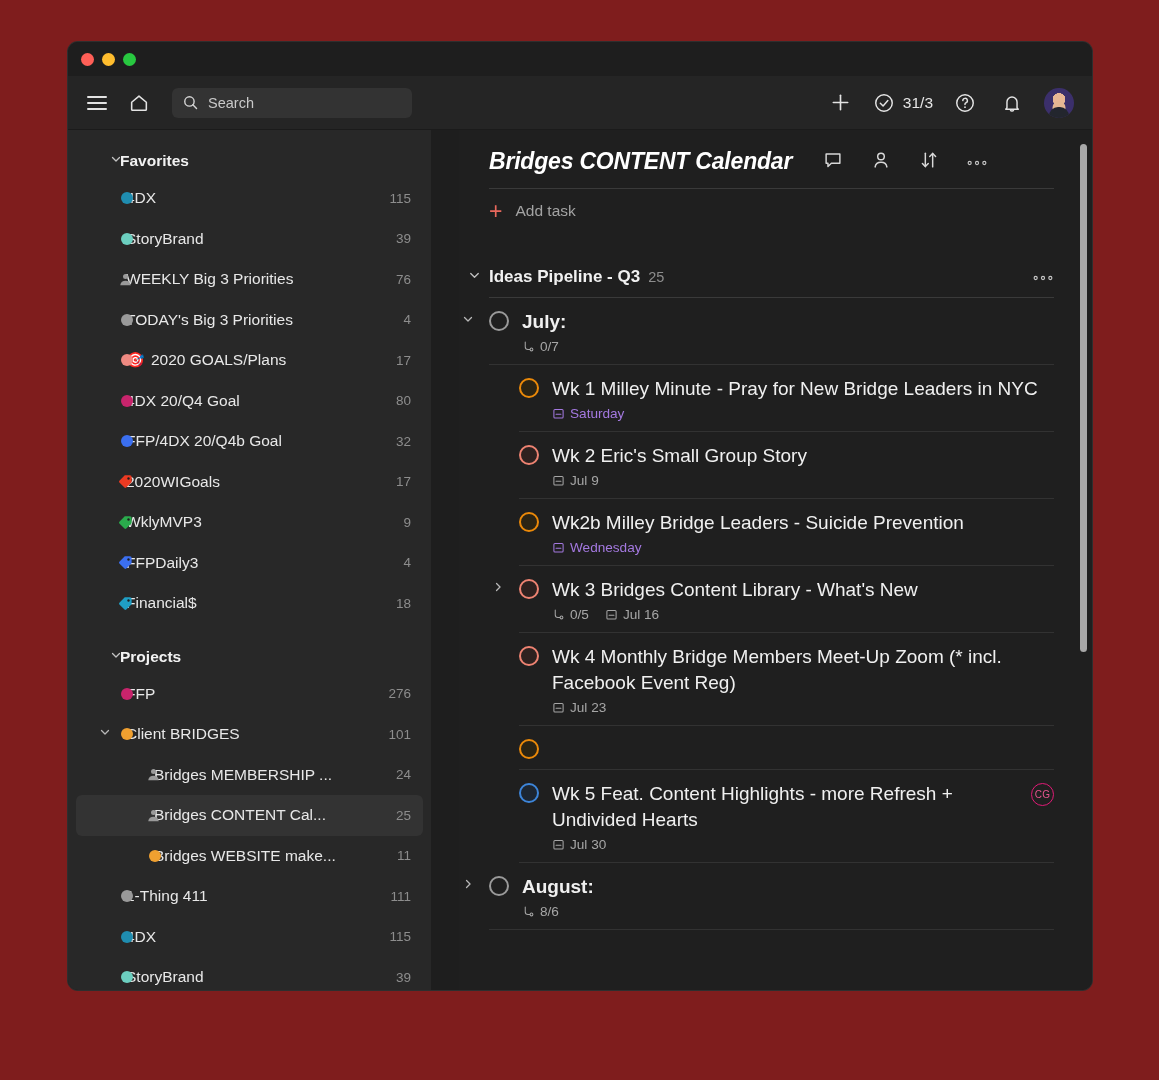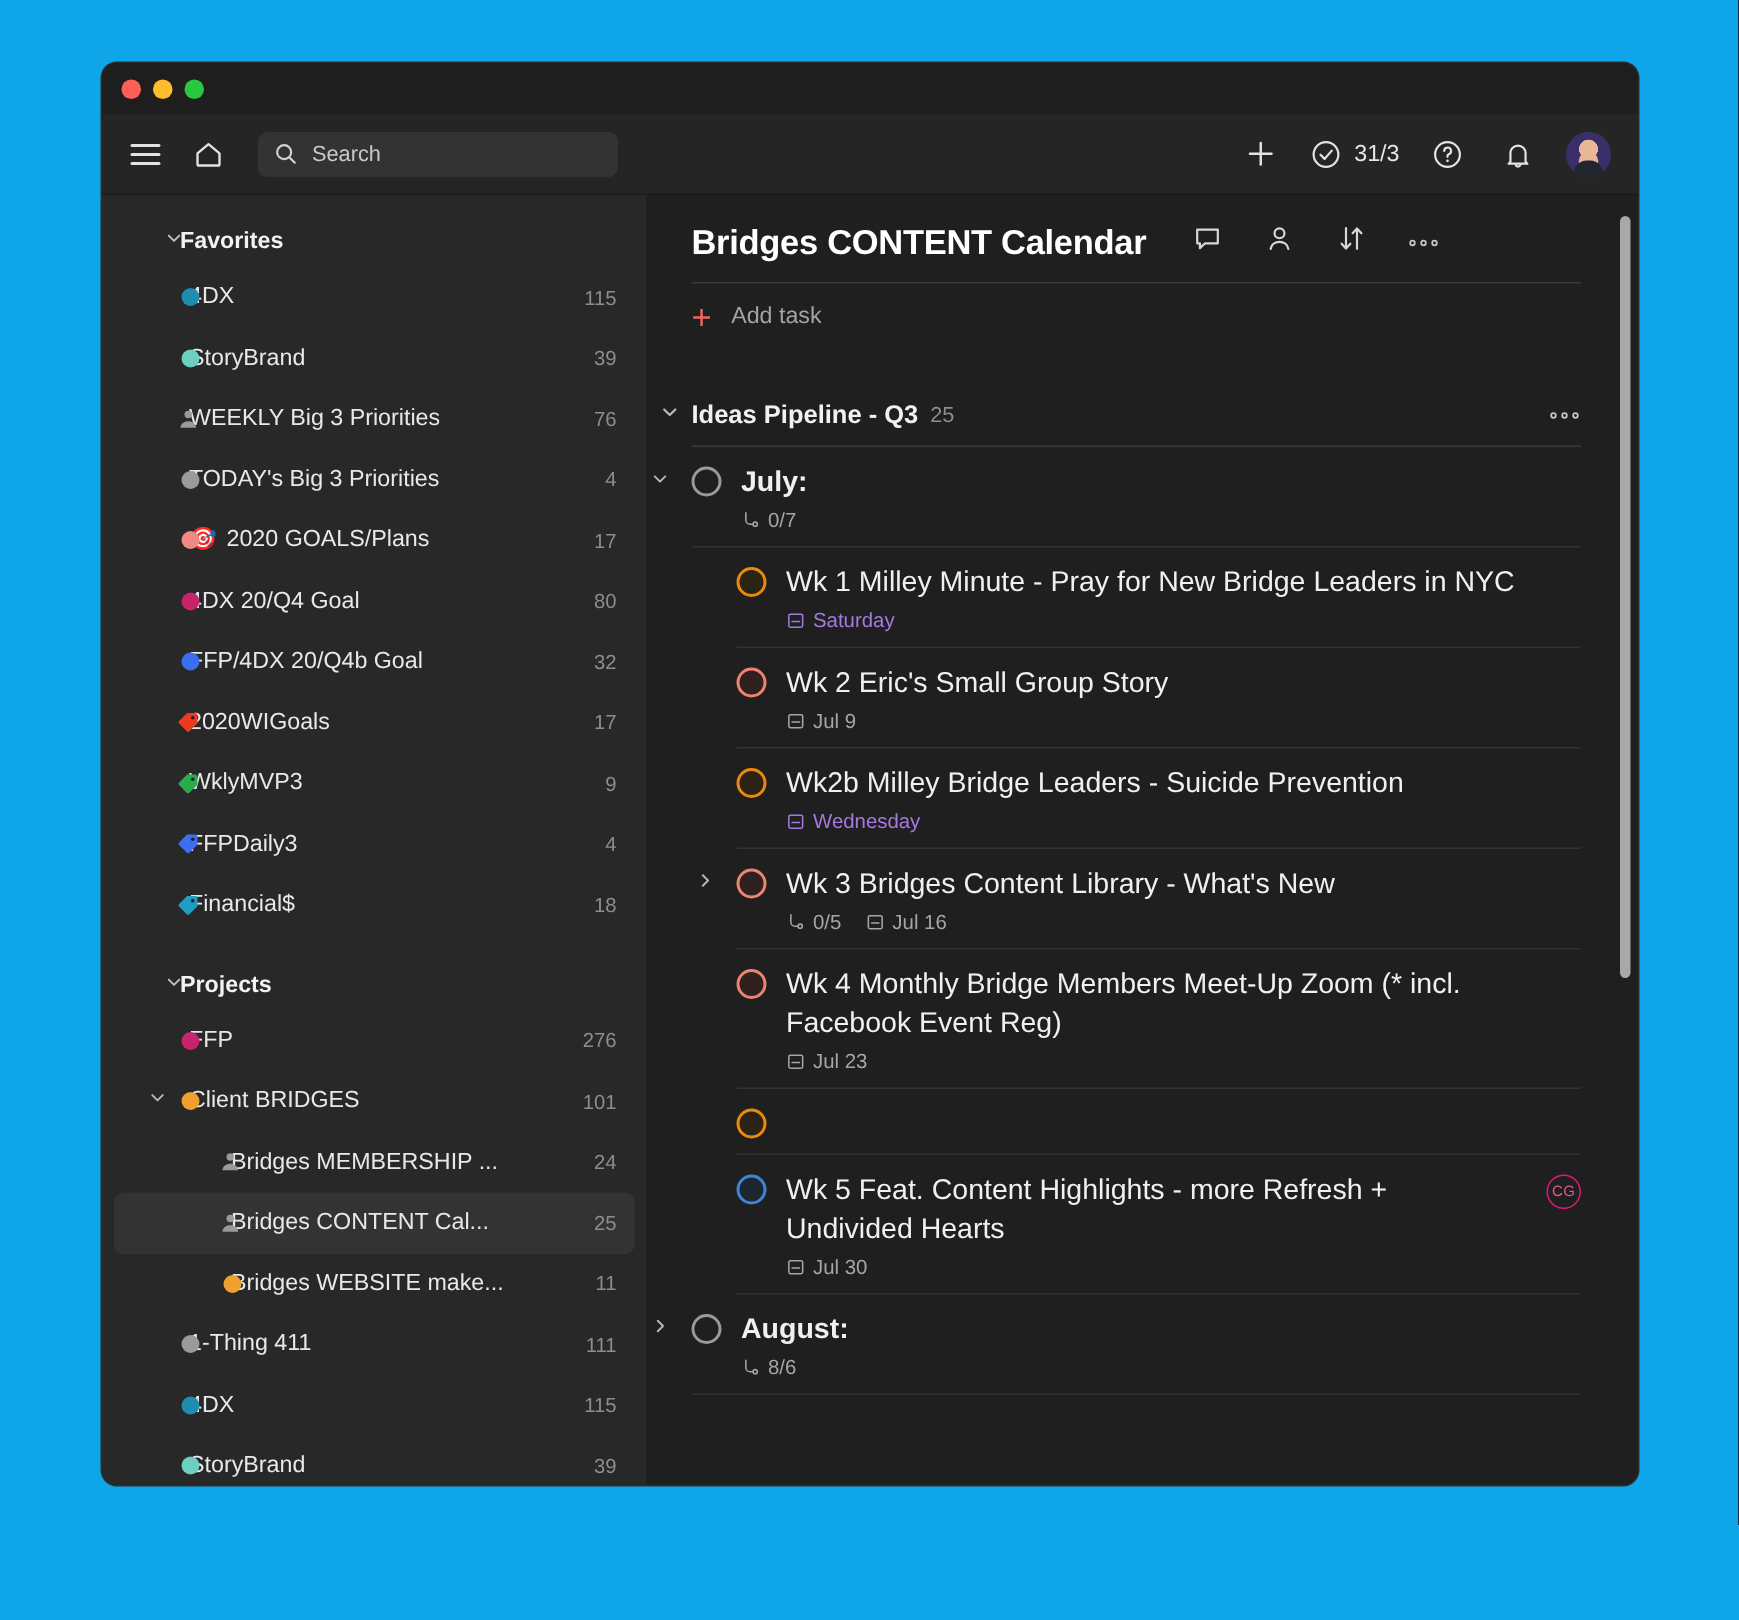--- a/index.html
+++ b/index.html
@@ -2,21 +2,21 @@
 <html><head>
 <meta charset="utf-8">
 <style>
   * { box-sizing: border-box; margin: 0; padding: 0; }
   html, body {
     width: 1159px; height: 1080px;
     background: #000;
     font-family: "Liberation Sans", sans-serif;
     overflow: hidden;
   }
-  #root { position: relative; width: 1159px; height: 1080px; background: #0ea5e9; }
+  #root { position: relative; width: 1159px; height: 1080px; background: #7f1d1d; }
 
   
   .window {
     position: absolute;
     left: 68px; top: 42px;
     width: 1024px; height: 948px;
     background: #1e1e1e;
     border-radius: 10px;
     overflow: hidden;
     box-shadow: 0 0 0 1px #2e2e2e;
@@ -74,21 +74,21 @@
     border-radius:50% 50% 46% 46%;
     background:#e5b793;
   }
   .avatar::after {
     content:""; position:absolute; left:50%; bottom:0;
     width:20px; height:11px; transform:translateX(-50%);
     border-radius:9px 9px 0 0; background:#23262e;
   }
 
   
-  .body { flex: 1 1 auto; display: flex; min-height: 0; }
+  .body { flex: 1 1 auto; display: flex; min-height: 0; gap: 28px; }
 
   
   .sidebar {
     width: 363px; flex: 0 0 363px;
     background: #282828;
     padding: 14px 0 0 0;
     overflow: hidden;
     position: relative;
   }
   .sec-head {
@@ -128,21 +128,21 @@
 
   
   .main {
     flex: 1 1 auto; background: #1f1f1f;
     position: relative; overflow: hidden;
     padding: 18px 0 0 0;
   }
   .main-inner { padding: 0 38px 0 30px; }
   .title-row { display: flex; align-items: center; gap: 0; padding-left: 0; }
   .proj-title {
-    font-size: 23px; font-weight: bold; color: #ffffff; letter-spacing: -0.2px;
+    font-size: 23px; font-weight: bold; color: #ffffff; letter-spacing: -0.2px; font-style: italic;
   }
   .title-actions { margin-left: 30px; display: flex; align-items: center; gap: 26px; }
   .hrule { height: 1px; background: #3a3a3a; margin: 13px 0 0 0; }
   .addtask {
     display: flex; align-items: center; gap: 13px;
     height: 44px; color: #a3a3a3; font-size: 15.5px; cursor: pointer;
   }
   .plusred { color: #e8685d; font-size: 23px; line-height: 1; font-weight: 300;}
 
   .sec-block { margin-top: 34px; }

